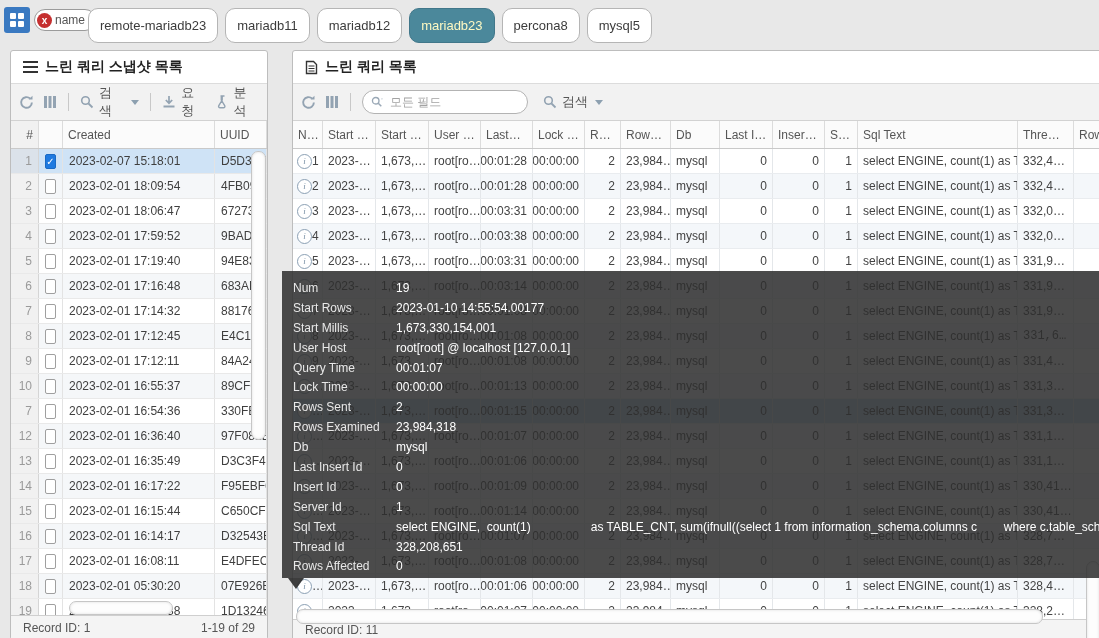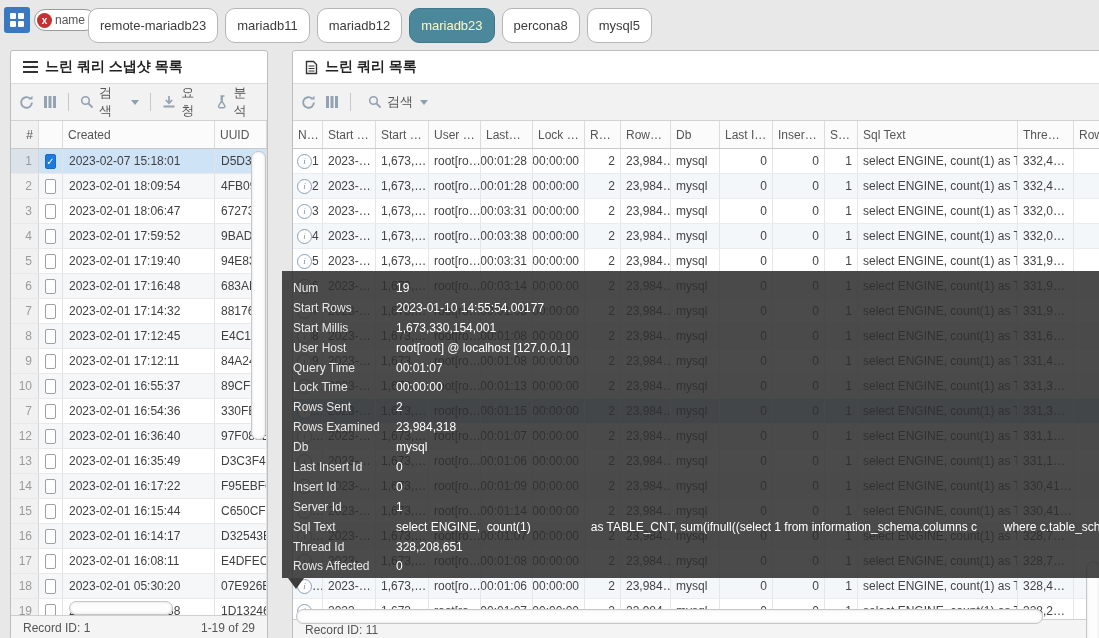--- a/index.html
+++ b/index.html
@@ -359,20 +359,30 @@
     <span class="icon tbtn">
       <svg width="14" height="14" viewBox="0 0 14 14">
           <g fill="#93a3b2">
             <rect x="1" y="1" width="3" height="12"></rect>
             <rect x="5.5" y="1" width="3" height="12"></rect>
             <rect x="10" y="1" width="3" height="12"></rect>
           </g>
         </svg>
     </span>
     <span class="tsep"></span>
+    <span class="filter-input">
+      <span class="icon">
+        <svg width="12" height="12" viewBox="0 0 14 14">
+            <circle cx="5.5" cy="5.5" r="3.8" fill="none" stroke="#9aa8b6" stroke-width="1.6"></circle>
+            <line x1="8.5" y1="8.5" x2="12" y2="12" stroke="#9aa8b6" stroke-width="1.8"></line>
+            <path d="M12 3l1.6 0-0.8 1.4z" fill="#9aa8b6"></path>
+          </svg>
+      </span>
+      <input type="text" placeholder="모든 필드" style="">
+    </span>
     <span class="tbtn" style="margin-left:6px;">
       <span class="icon">
         <svg width="14" height="14" viewBox="0 0 14 14">
             <circle cx="5.5" cy="5.5" r="3.8" fill="none" stroke="#93a3b2" stroke-width="1.6"></circle>
             <line x1="8.5" y1="8.5" x2="12.5" y2="12.5" stroke="#93a3b2" stroke-width="1.8"></line>
           </svg>
       </span>
       <span>검색</span>
       <span class="caret"></span>
     </span>
@@ -545,21 +555,21 @@
         <div class="rc" style="width:52px;">root[ro…</div>
         <div class="rc ar" style="width:52px;">00:01:08</div>
         <div class="rc ar" style="width:52px;">00:00:00</div>
         <div class="rc ar" style="width:36px;">2</div>
         <div class="rc" style="width:50px;">23,984…</div>
         <div class="rc" style="width:49px;">mysql</div>
         <div class="rc ar" style="width:53px;">0</div>
         <div class="rc ar" style="width:52px;">0</div>
         <div class="rc ar" style="width:33px;">1</div>
         <div class="rc" style="width:160px;">select ENGINE, count(1) as T…</div>
-        <div class="rc" style="width:56px;">331,6…</div>
+        <div class="rc" style="width:56px;font-family:Liberation Mono, monospace;">331,6…</div>
         <div class="rc" style="width:60px;"></div>
       </div>
       <div class="rrow">
         <div class="rc numcell" style="width:30px;">
           <span class="info">i</span>
           <span>9</span>
         </div>
         <div class="rc" style="width:53px;">2023-…</div>
         <div class="rc" style="width:53px;">1,673,…</div>
         <div class="rc" style="width:52px;">root[ro…</div>

